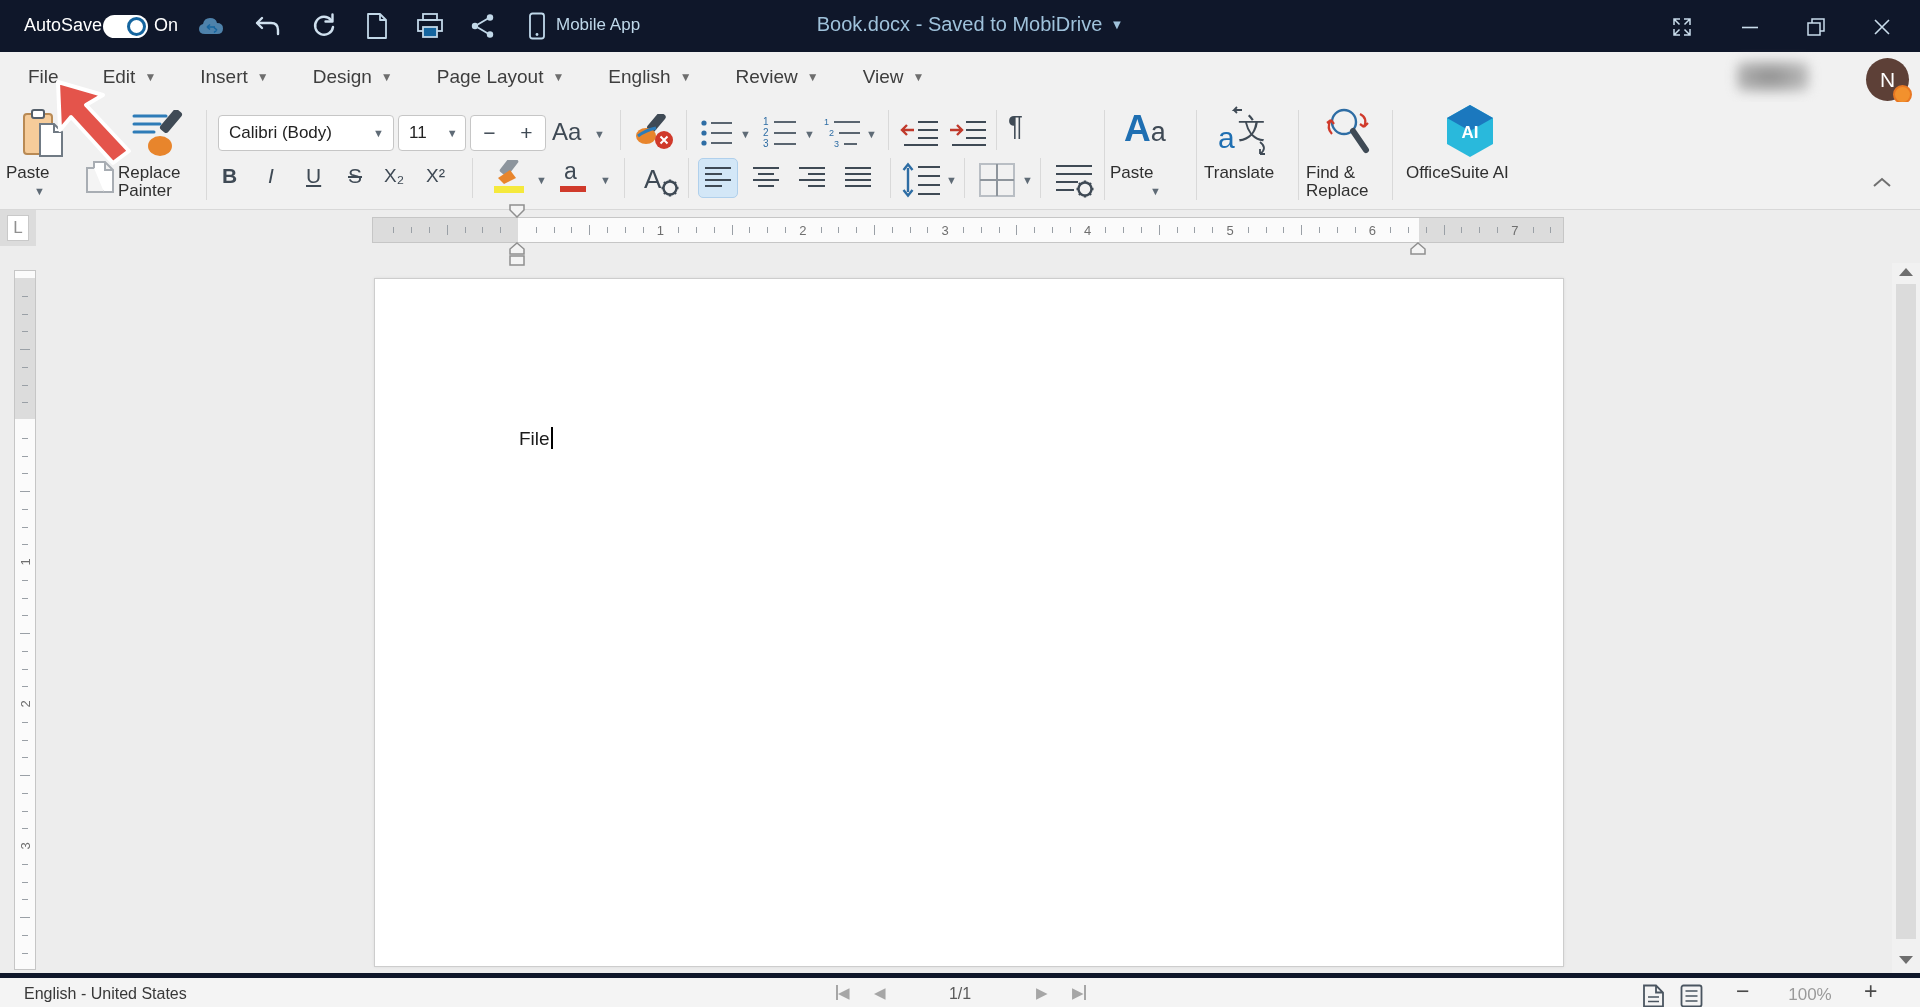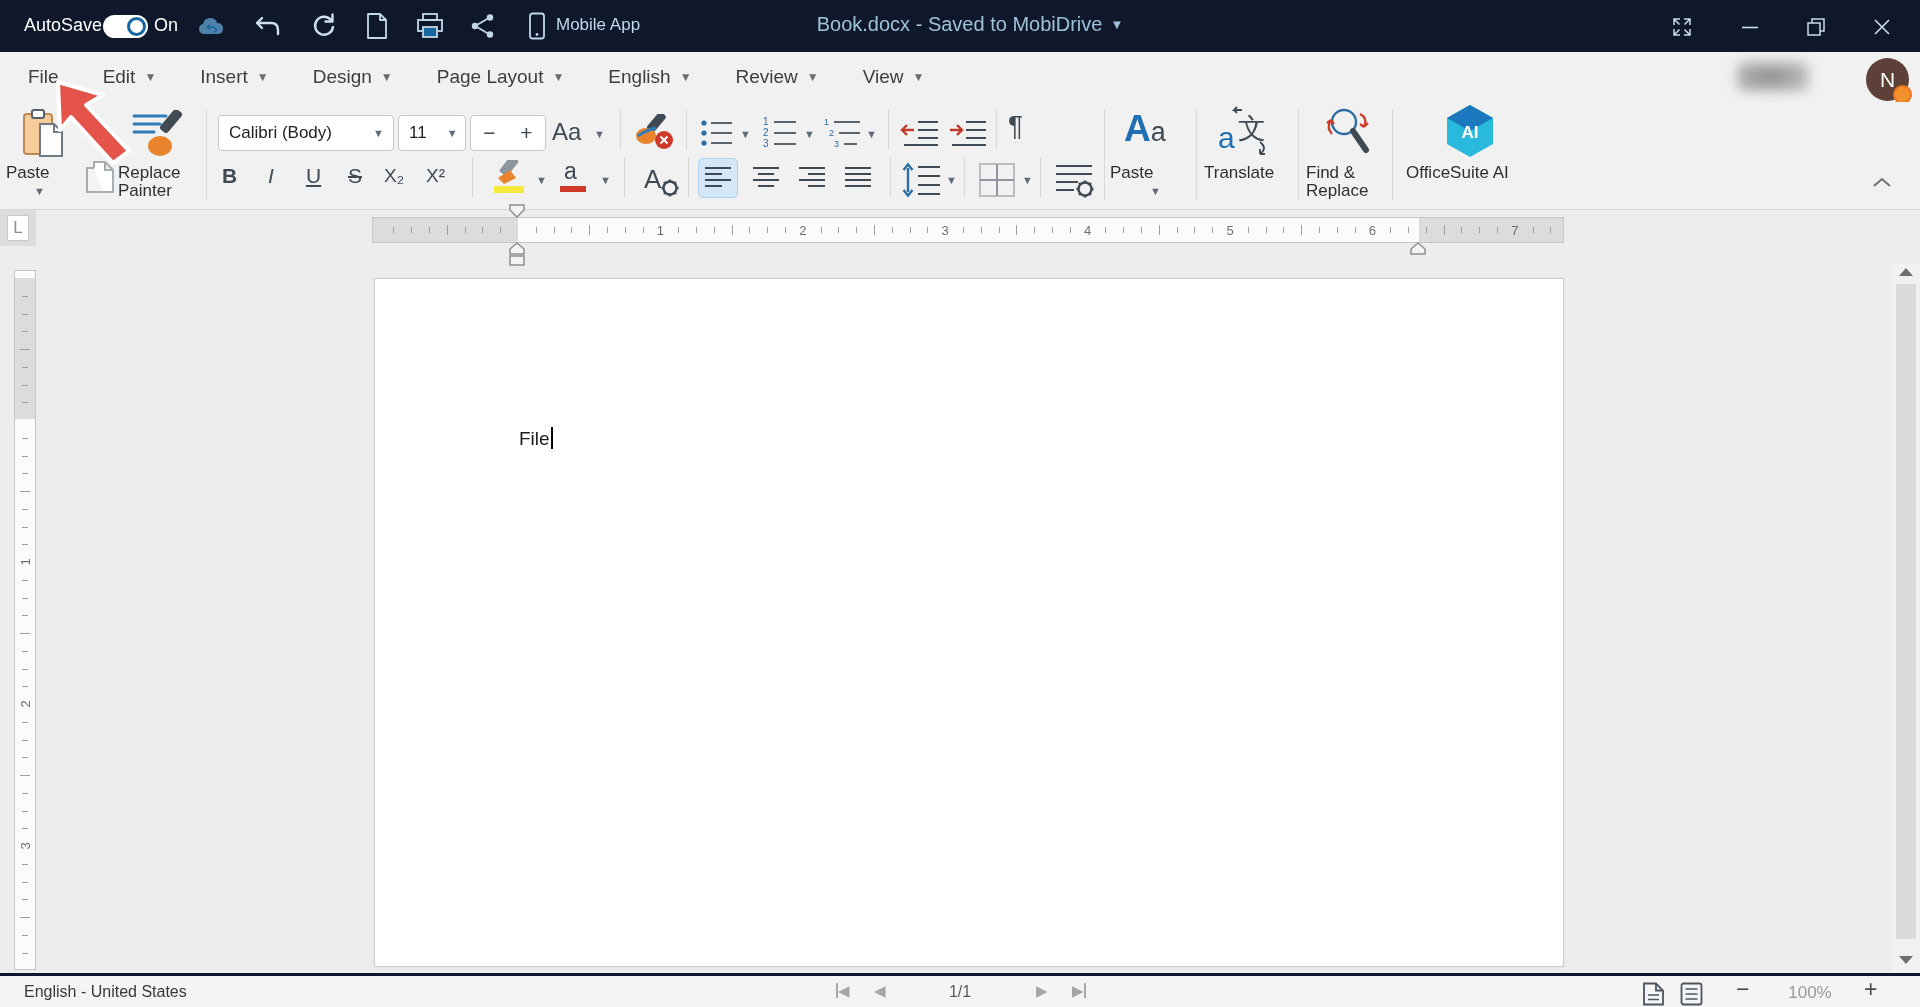--- a/index.html
+++ b/index.html
@@ -58,21 +58,21 @@
   .marker{position:absolute;}
 
   
   .vscroll{position:absolute;left:1892px;top:263px;width:28px;height:710px;background:#F1F1F1;}
   .vthumb{position:absolute;left:4px;top:21px;width:20px;height:655px;background:#DBDBDB;}
   .scroll-arrow{position:absolute;left:7px;width:0;height:0;cursor:pointer;}
   .arrow-up{top:5px;border-left:7px solid transparent;border-right:7px solid transparent;border-bottom:8px solid #6E6E6E;}
   .arrow-down{top:693px;border-left:7px solid transparent;border-right:7px solid transparent;border-top:8px solid #6E6E6E;}
 
   
-  .statusbar{position:absolute;left:0;top:973px;width:1920px;height:34px;background:#F4F4F4;border-top:3px solid #0f172a;box-sizing:border-box;}
+  .statusbar{position:absolute;left:0;top:973px;width:1920px;height:34px;background:#F4F4F4;border-top:5px solid #0f172a;box-sizing:border-box;}
   .sb-text{position:absolute;font-size:16px;color:#383838;top:7px;}
   .navico{position:absolute;top:6px;font-size:15px;color:#A6A6A6;cursor:pointer;}
   .navbar-mark{display:inline-block;width:2px;height:15px;background:#A6A6A6;vertical-align:-2px;}
   .sb-zoom-btn{position:absolute;top:0px;font-size:23px;color:#4A4A4A;cursor:pointer;}
 </style>
 </head>
 <body>
 
 <div class="screen">
 

